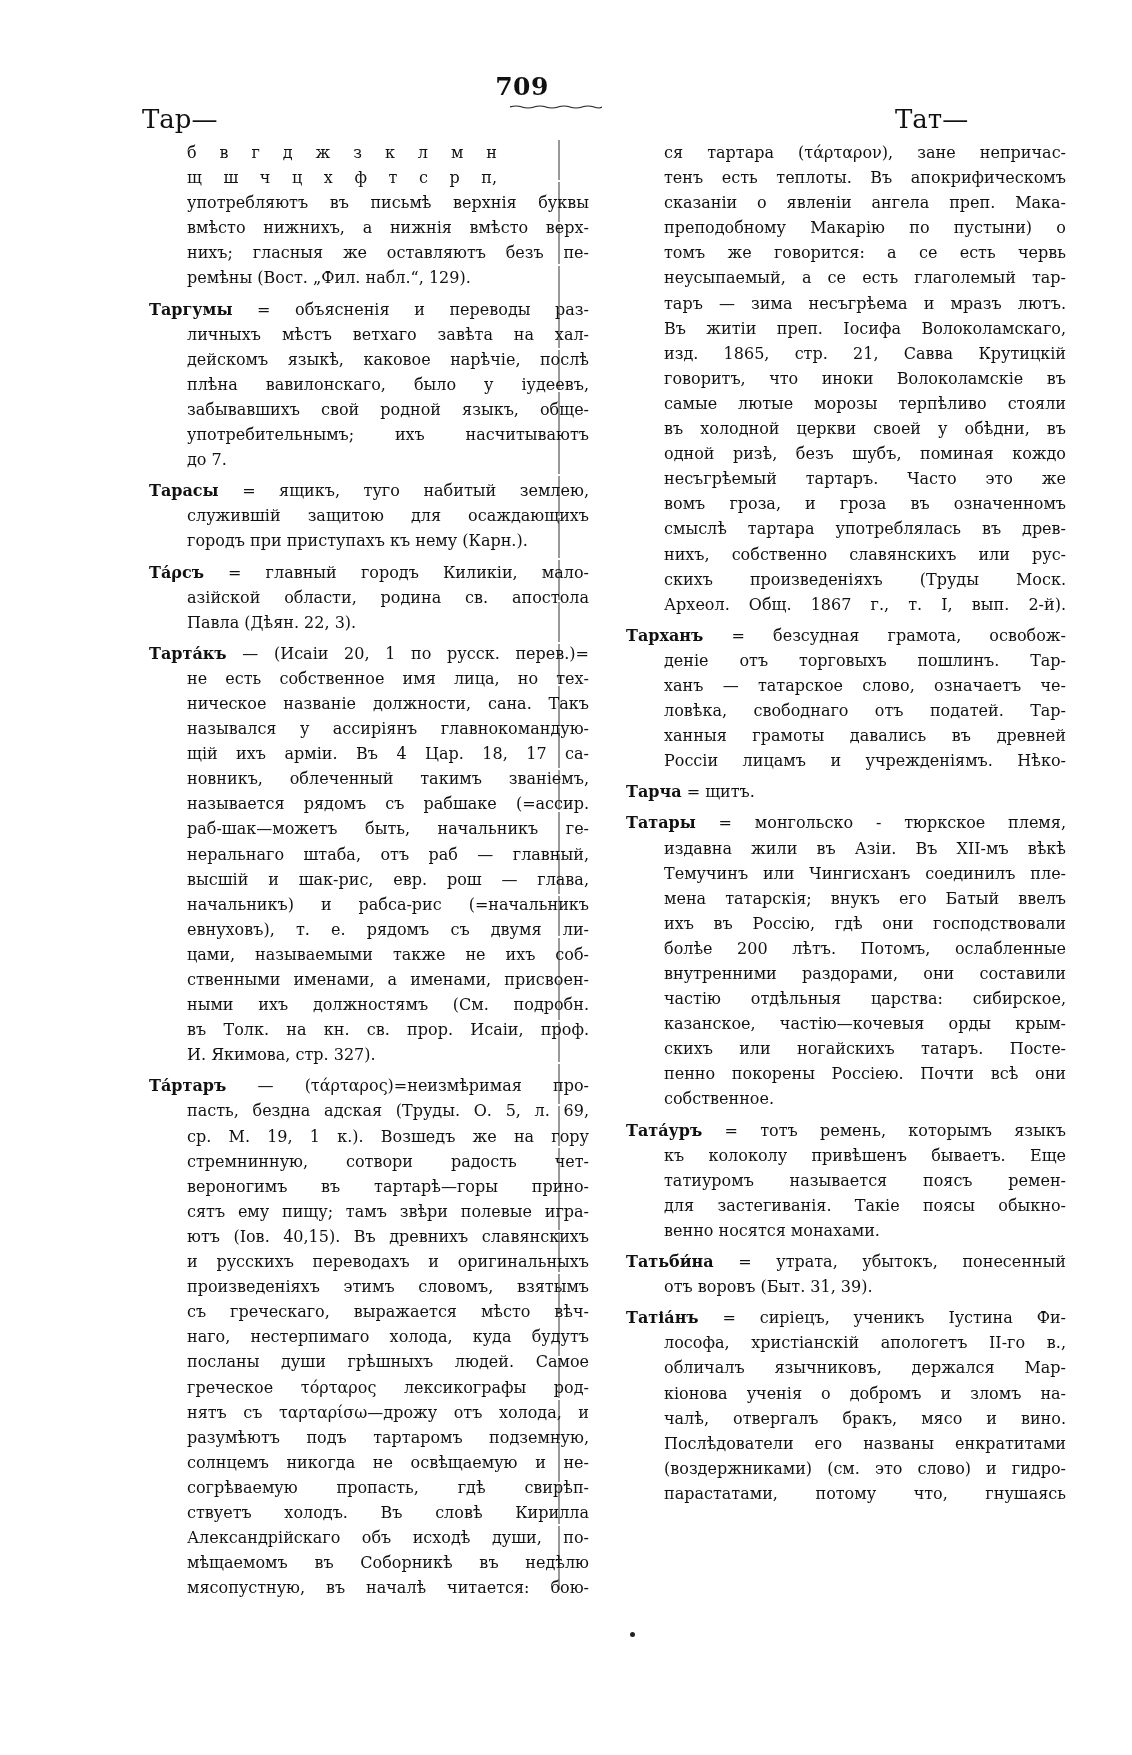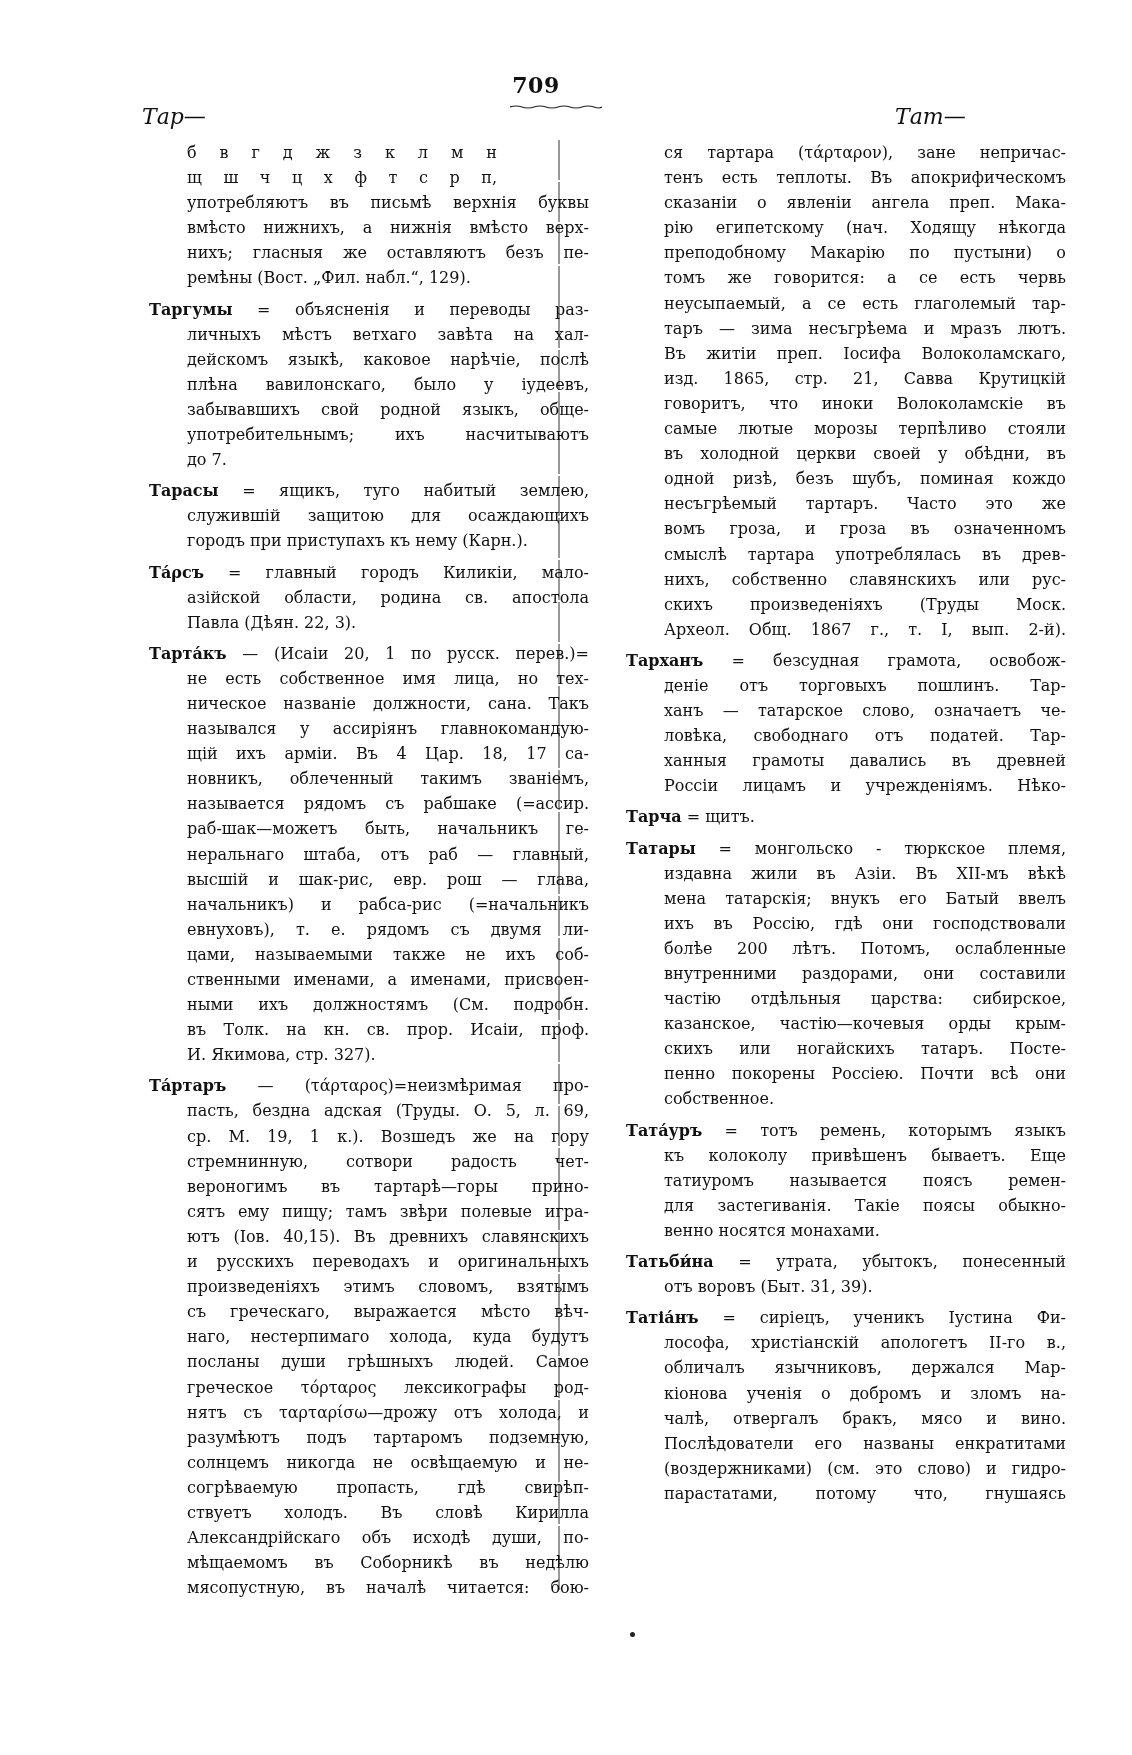--- a/index.html
+++ b/index.html
@@ -1,22 +1,22 @@
 <!DOCTYPE html>
 <html><head>
 <meta charset="utf-8">
 <style>
   html, body { margin: 0; padding: 0; background: #ffffff; }
   body { width: 1132px; height: 1755px; position: relative; overflow: hidden;
          font-family: "DejaVu Serif", "Liberation Serif", serif; color: #111; }
   .page { position: absolute; left: 0; top: 0; width: 1132px; height: 1755px; }
-  .pagenum { position: absolute; left: 496px; top: 72px; width: 80px; text-align: center;
-             font-weight: bold; font-size: 22px; letter-spacing: 0.5px; }
+  .pagenum { position: absolute; left: 482px; top: 72px; width: 80px; text-align: center;
+             font-weight: bold; font-size: 25px; letter-spacing: 0.5px; }
   .pagenum-rule { position: absolute; left: 510px; top: 105px; width: 92px; height: 4px; }
-  .running { position: absolute; top: 104px; font-size: 22px; font-style: italic; }
+  .running { position: absolute; top: 104px; font-size: 26px; }
   .running.left { left: 142px; }
   .running.right { left: 895px; }
   .divider { position: absolute; left: 557px; top: 140px; width: 4px; height: 1450px; }
   .col { position: absolute; top: 140px; width: 440px; font-size: 16px; line-height: 25.1px; margin-left: 44px; }
   .col.left { left: 105px; }
   .col.right { left: 582px; top: 140px; }
   .line { white-space: nowrap; text-align: justify; text-align-last: justify; height: 25.1px;
           overflow: visible; }
   .line.short { text-align-last: left; }
   .ind { padding-left: 38px; }
@@ -101,21 +101,20 @@
       <div class="line ind">согрѣваемую пропасть, гдѣ свирѣп-</div>
       <div class="line ind">ствуетъ холодъ. Въ словѣ Кирилла</div>
       <div class="line ind">Александрійскаго объ исходѣ души, по-</div>
       <div class="line ind">мѣщаемомъ въ Соборникѣ въ недѣлю</div>
       <div class="line ind">мясопустную, въ началѣ читается: бою-</div>
     </div>
   <div class="col right" id="col-right">
       <div class="line ind">ся тартара (τάρταρον), зане непричас-</div>
       <div class="line ind">тенъ есть теплоты. Въ апокрифическомъ</div>
       <div class="line ind">сказаніи о явленіи ангела преп. Мака-</div>
-      <div class="line ind">рію египетскому (нач. Ходящу нѣкогда</div>
       <div class="line ind">преподобному Макарію по пустыни) о</div>
       <div class="line ind">томъ же говорится: а се есть червь</div>
       <div class="line ind">неусыпаемый, а се есть глаголемый тар-</div>
       <div class="line ind">таръ — зима несъгрѣема и мразъ лютъ.</div>
       <div class="line ind">Въ житіи преп. Іосифа Волоколамскаго,</div>
       <div class="line ind">изд. 1865, стр. 21, Савва Крутицкій</div>
       <div class="line ind">говоритъ, что иноки Волоколамскіе въ</div>
       <div class="line ind">самые лютые морозы терпѣливо стояли</div>
       <div class="line ind">въ холодной церкви своей у обѣдни, въ</div>
       <div class="line ind">одной ризѣ, безъ шубъ, поминая кождо</div>
@@ -130,20 +129,21 @@
       <div class="line ind">деніе отъ торговыхъ пошлинъ. Тар-</div>
       <div class="line ind">ханъ — татарское слово, означаетъ че-</div>
       <div class="line ind">ловѣка, свободнаго отъ податей. Тар-</div>
       <div class="line ind">ханныя грамоты давались въ древней</div>
       <div class="line ind">Россіи лицамъ и учрежденіямъ. Нѣко-</div>
       <div class="gap"></div>
       <div class="line short"><span class="hw">Тарча</span><span> = щитъ.</span></div>
       <div class="gap"></div>
       <div class="line"><span class="hw">Татары</span><span> = монгольско - тюркское племя,</span></div>
       <div class="line ind">издавна жили въ Азіи. Въ XII-мъ вѣкѣ</div>
+      <div class="line ind">Темучинъ или Чингисханъ соединилъ пле-</div>
       <div class="line ind">мена татарскія; внукъ его Батый ввелъ</div>
       <div class="line ind">ихъ въ Россію, гдѣ они господствовали</div>
       <div class="line ind">болѣе 200 лѣтъ. Потомъ, ослабленные</div>
       <div class="line ind">внутренними раздорами, они составили</div>
       <div class="line ind">частію отдѣльныя царства: сибирское,</div>
       <div class="line ind">казанское, частію—кочевыя орды крым-</div>
       <div class="line ind">скихъ или ногайскихъ татаръ. Посте-</div>
       <div class="line ind">пенно покорены Россіею. Почти всѣ они</div>
       <div class="line ind short">собственное.</div>
       <div class="gap"></div>

